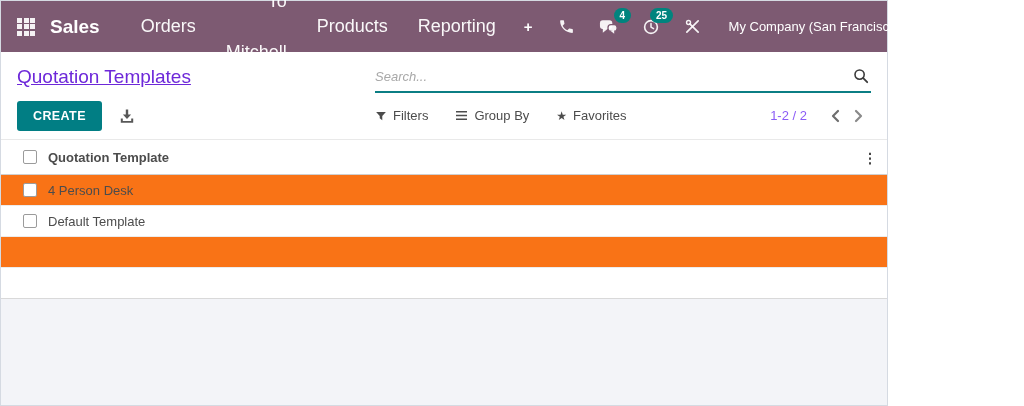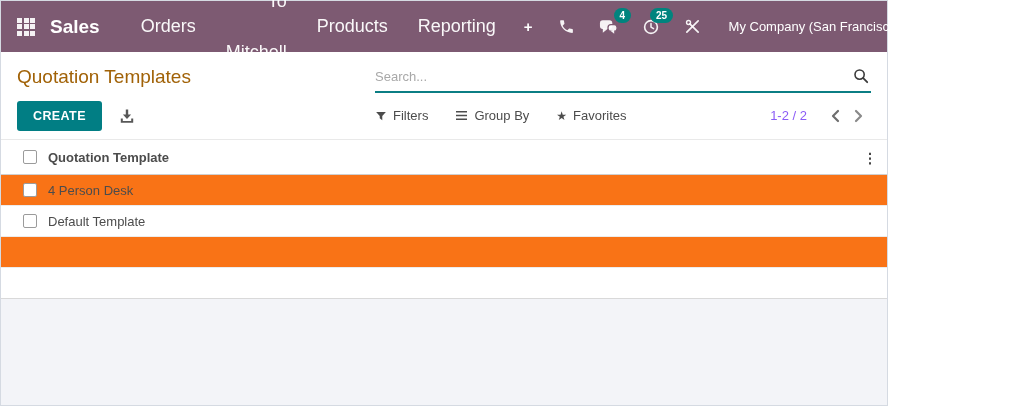--- a/index.html
+++ b/index.html
@@ -45,30 +45,31 @@
     border-radius: 9px; padding: 2.5px 5.5px; line-height: 1;
   }
   .company { font-size: 13px; margin: 0 4px 0 16px; cursor: pointer; white-space: nowrap; }
   .user-menu { display: flex; align-items: center; cursor: pointer; }
   .avatar { width: 26px; height: 26px; border-radius: 50%; overflow: hidden; margin-right: 7px; flex: none; }
   .user-name { font-size: 13px; white-space: nowrap; }
 
   
   .cp { border-bottom: 1px solid #e9e9e9; background: #fff; }
   .cp-top { display: flex; align-items: center; padding: 8px 16px 0; height: 42px; }
-  .page-title { font-size: 19px; color: #a16207; }
+  .page-title { font-size: 19px; color: #6d28d9; text-decoration: underline; }
   .search-box {
     margin-left: auto; width: 496px; height: 31px;
     border-bottom: 2px solid #0b7e84;
     display: flex; align-items: center;
   }
   .search-box input {
     flex: 1; border: none; outline: none; background: transparent;
     font-size: 13px; color: #4c4c4c; padding: 0;
     font-family: "Liberation Sans", sans-serif;
+    font-style: italic;
   }
   .search-box input::placeholder { color: #a8a8a8; }
   .search-glass { flex: none; display: flex; cursor: pointer; padding: 2px 2px 2px 8px; }
 
   .cp-bottom { display: flex; align-items: center; padding: 7px 16px 9px; height: 45px; }
   .btn-create {
     background: #017e84; color: #fff; border: none; border-radius: 3px;
     font-size: 12.5px; font-weight: 700; letter-spacing: .4px;
     padding: 8px 16px; cursor: pointer;
     font-family: "Liberation Sans", sans-serif;

